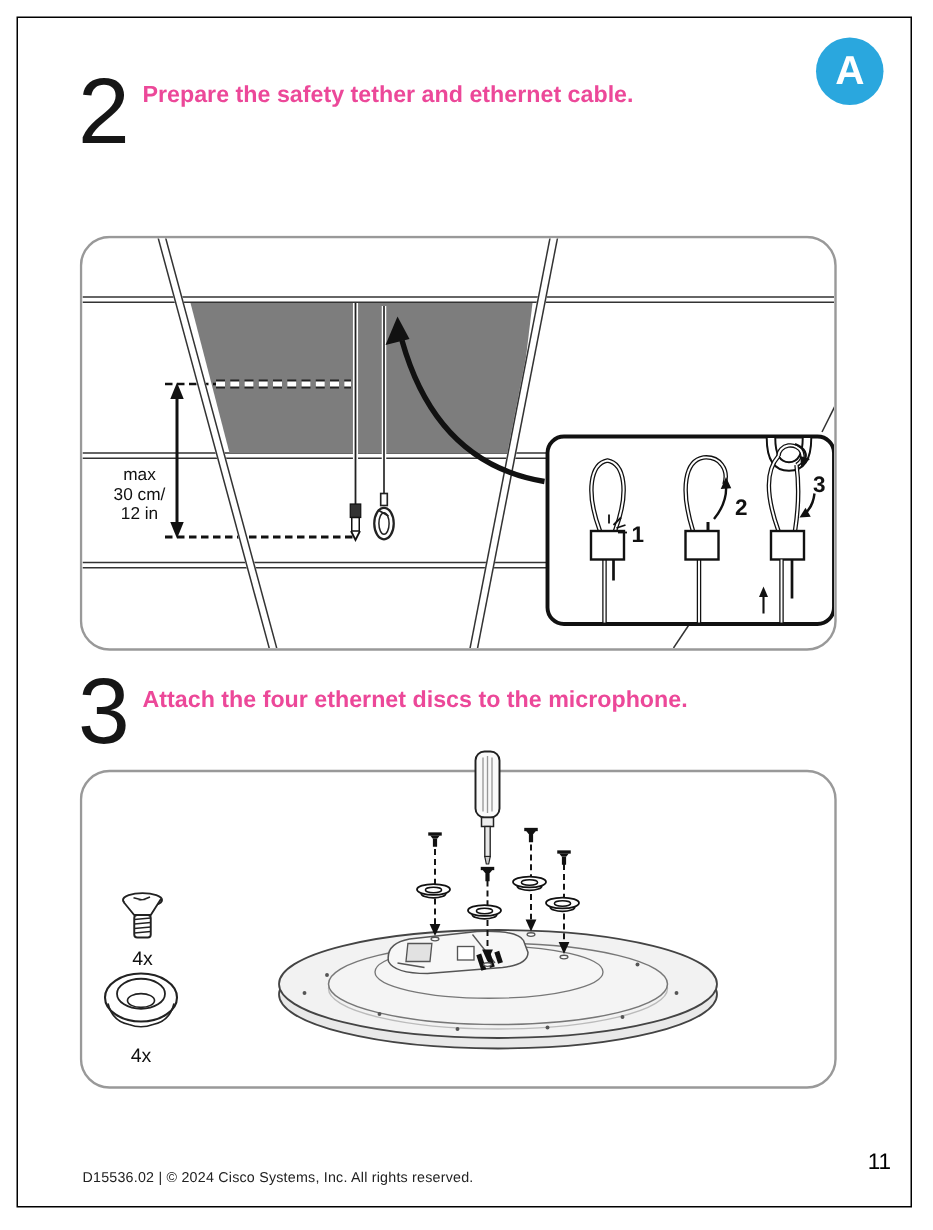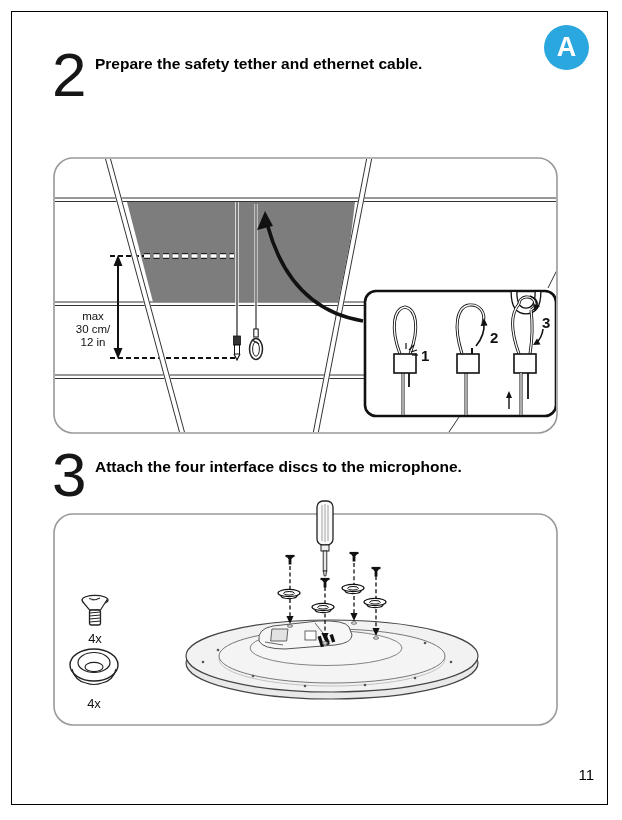--- a/index.html
+++ b/index.html
@@ -11,21 +11,21 @@
     position:absolute;left:11px;top:11px;width:597px;height:794px;
     border:1.6px solid #000;box-sizing:border-box;pointer-events:none;
   }
   .step-number{
     position:absolute;left:52px;font-size:62px;font-weight:400;line-height:1;
     color:#161616;letter-spacing:-1px;
   }
   .step2-number{top:44px;}
   .step3-number{top:444px;}
   .step-text{
-    position:absolute;left:95px;width:412px;font-size:15.5px;line-height:21px;color:#000000;
+    position:absolute;left:95px;width:412px;font-size:15.5px;line-height:21px;color:#ec4899;
   }
   .step2-text{top:53px;}
   .step3-text{top:456px;}
   .step-title{font-weight:bold;display:block;}
   .badge{
     position:absolute;left:544px;top:25px;width:45px;height:45px;border-radius:50%;
     background:#2aa7de;color:#fff;font-size:27px;font-weight:bold;
     display:flex;align-items:center;justify-content:center;
   }
   .panel{position:absolute;left:53px;}
@@ -182,21 +182,21 @@
           <path d="M490,172 Q489,181 483,186" fill="none" stroke="#111" stroke-width="1.6"></path>
           <polygon points="480,188 487.5,187.5 484,181.5" fill="#111"></polygon>
           <text class="inset-num" x="489" y="171">3</text>
         </g>
       </g>
     </g>
   </svg>
 
   <div class="step-number step3-number">3</div>
   <div class="step-text step3-text">
-    <span class="step-title">Attach the four interface discs to the microphone.</span>
+    <span class="step-title">Attach the four ethernet discs to the microphone.</span>
   </div>
 
   <svg class="panel panel2" width="505" height="232" viewBox="0 0 505 232">
     <defs>
       <g id="screw">
         <line x1="-4.5" y1="0" x2="4.5" y2="0" stroke="#111" stroke-width="2.2"></line>
         <polygon points="-3.2,1 3.2,1 1.6,3 -1.6,3" fill="#111"></polygon>
         <rect x="-1.4" y="3" width="2.8" height="5.5" fill="#111"></rect>
       </g>
       <g id="disc">
@@ -300,15 +300,16 @@
         <line x1="269" y1="10" x2="269" y2="46"></line>
           <line x1="272" y1="9" x2="272" y2="47"></line>
           <line x1="275" y1="10" x2="275" y2="46"></line>
       </g>
       <rect x="268" y="50" width="8" height="6" fill="#eee" stroke="#222" stroke-width="1"></rect>
       <rect x="270.2" y="56" width="3.6" height="20" fill="#e8e8e8" stroke="#222" stroke-width="0.9"></rect>
       <path d="M270.2,76 L273.8,76 L272.8,81 L271.2,81 Z" fill="#ccc" stroke="#222" stroke-width="0.8"></path>
     </g>
   </svg>
 
+  <div class="footer-text">D15536.02 | © 2024 Cisco Systems, Inc. All rights reserved.</div>
   <div class="page-number">11</div>
 
 </div>
 
 </body></html>

